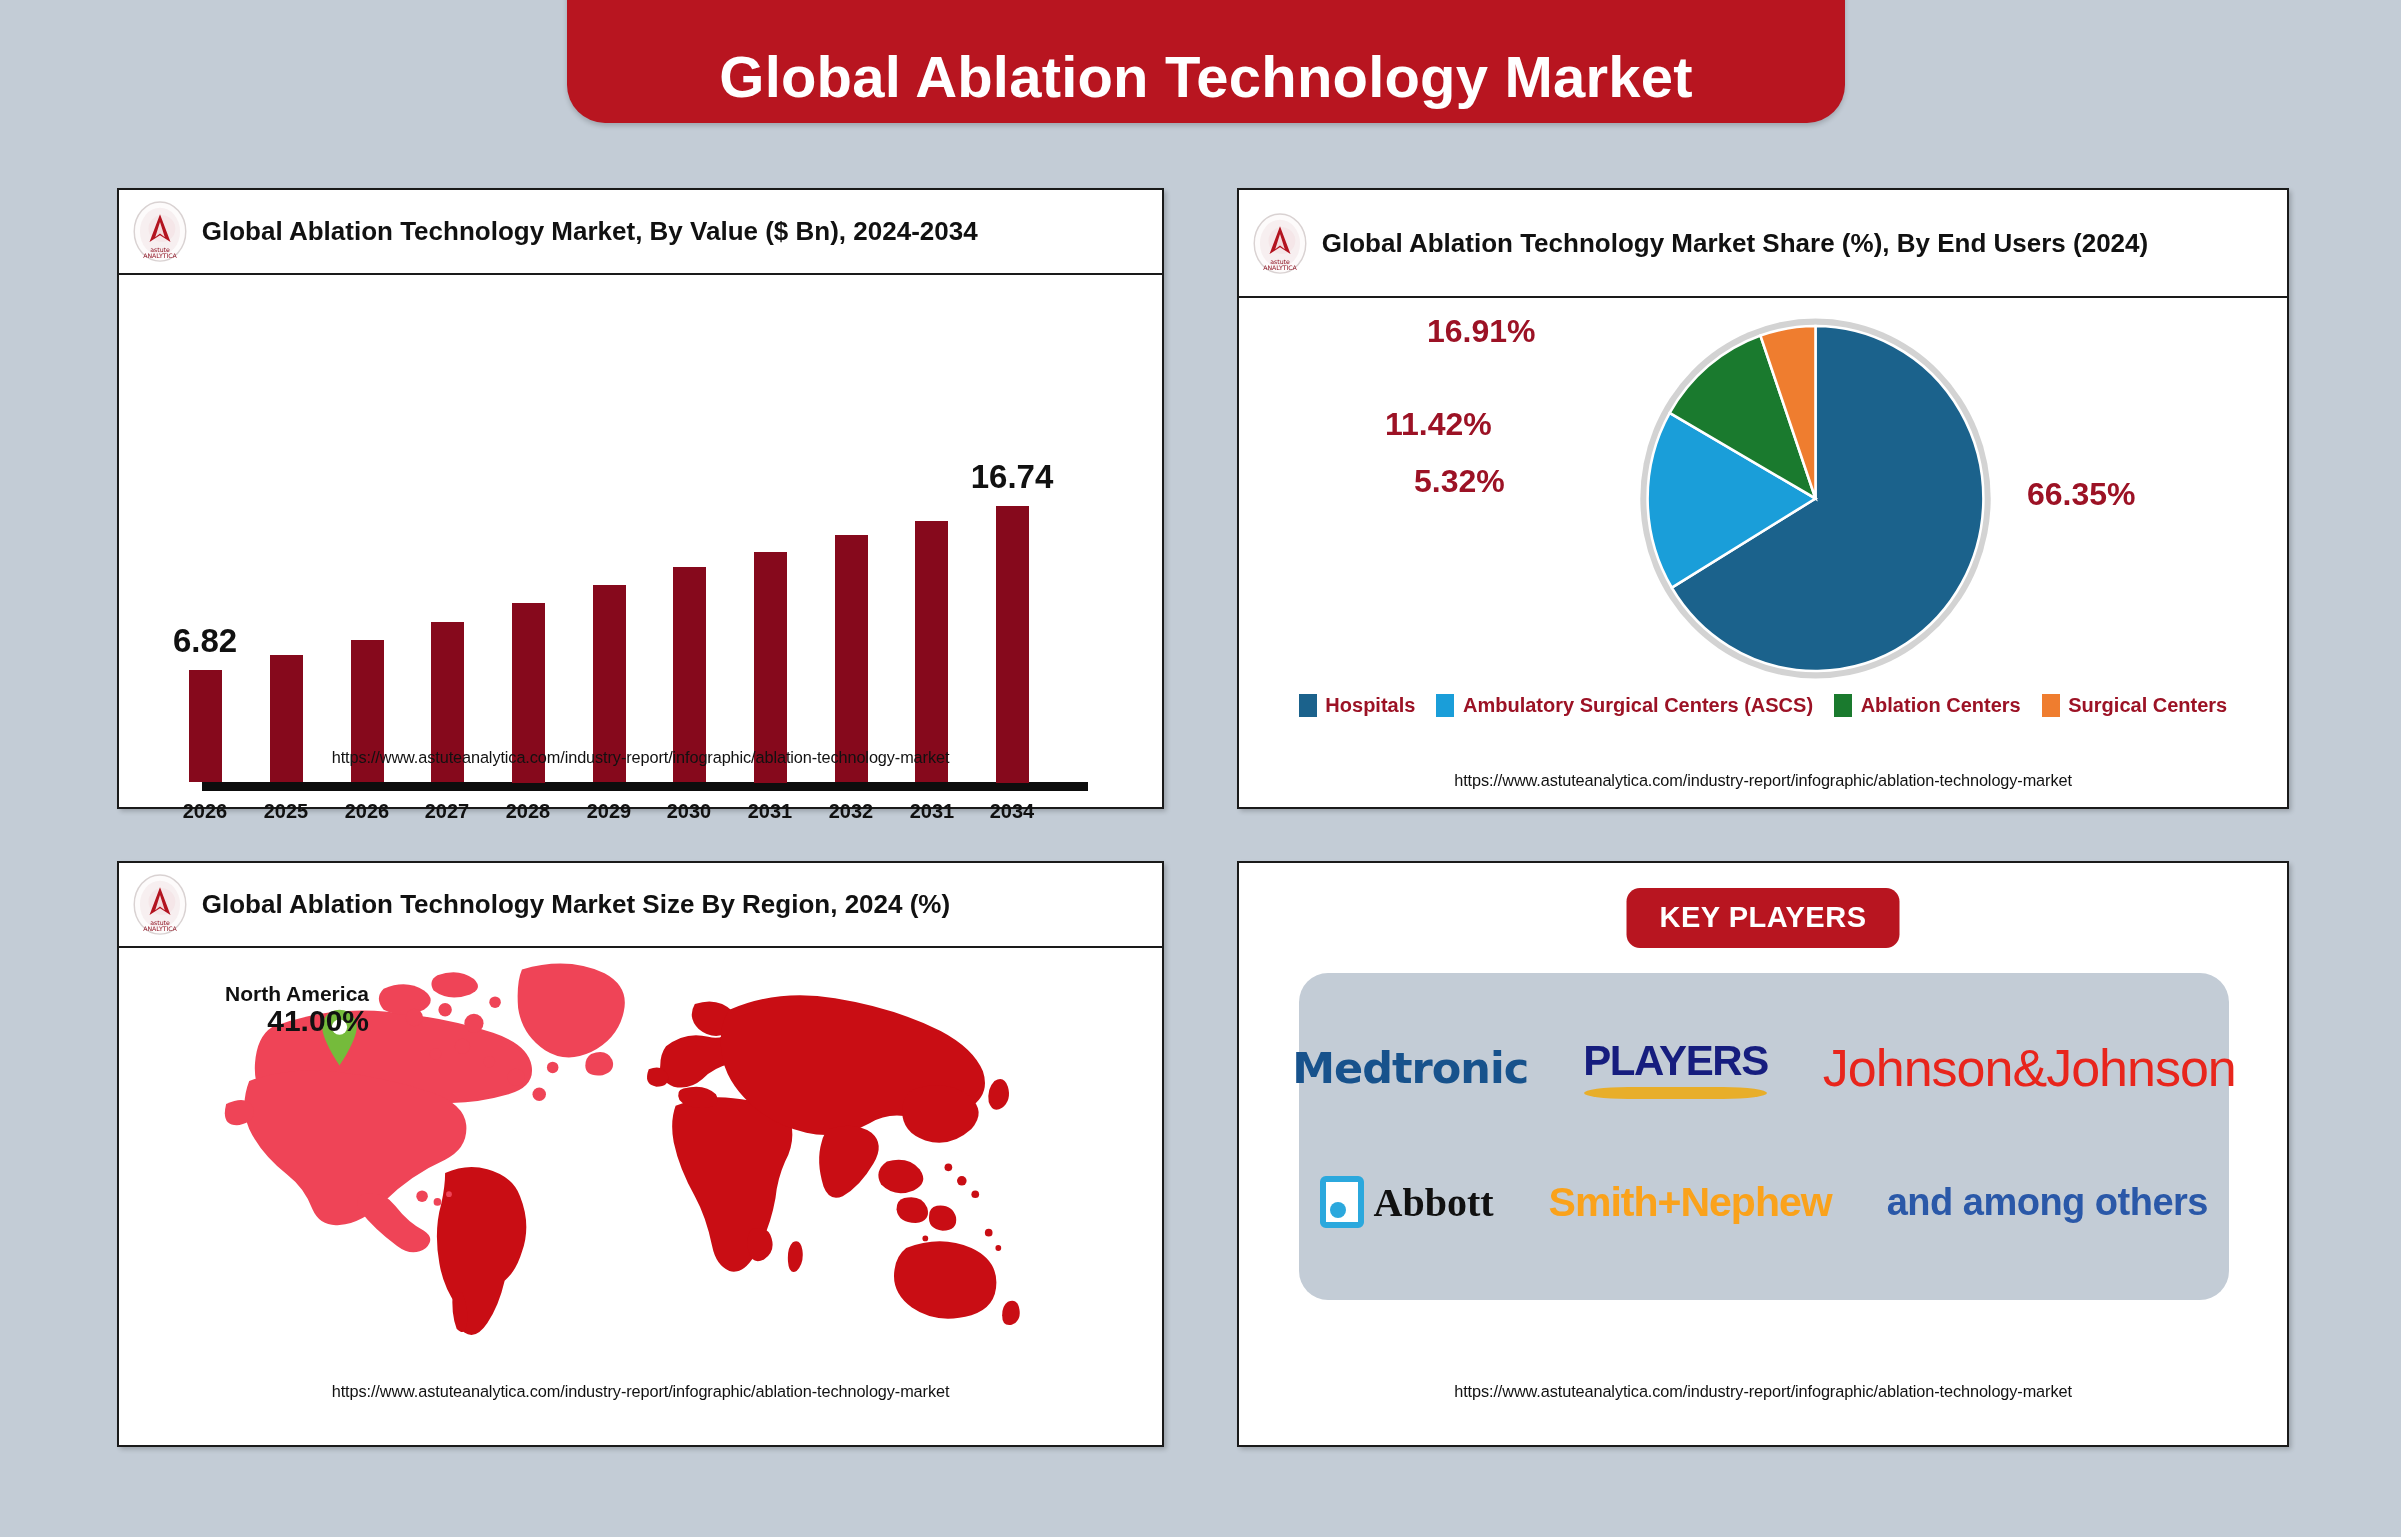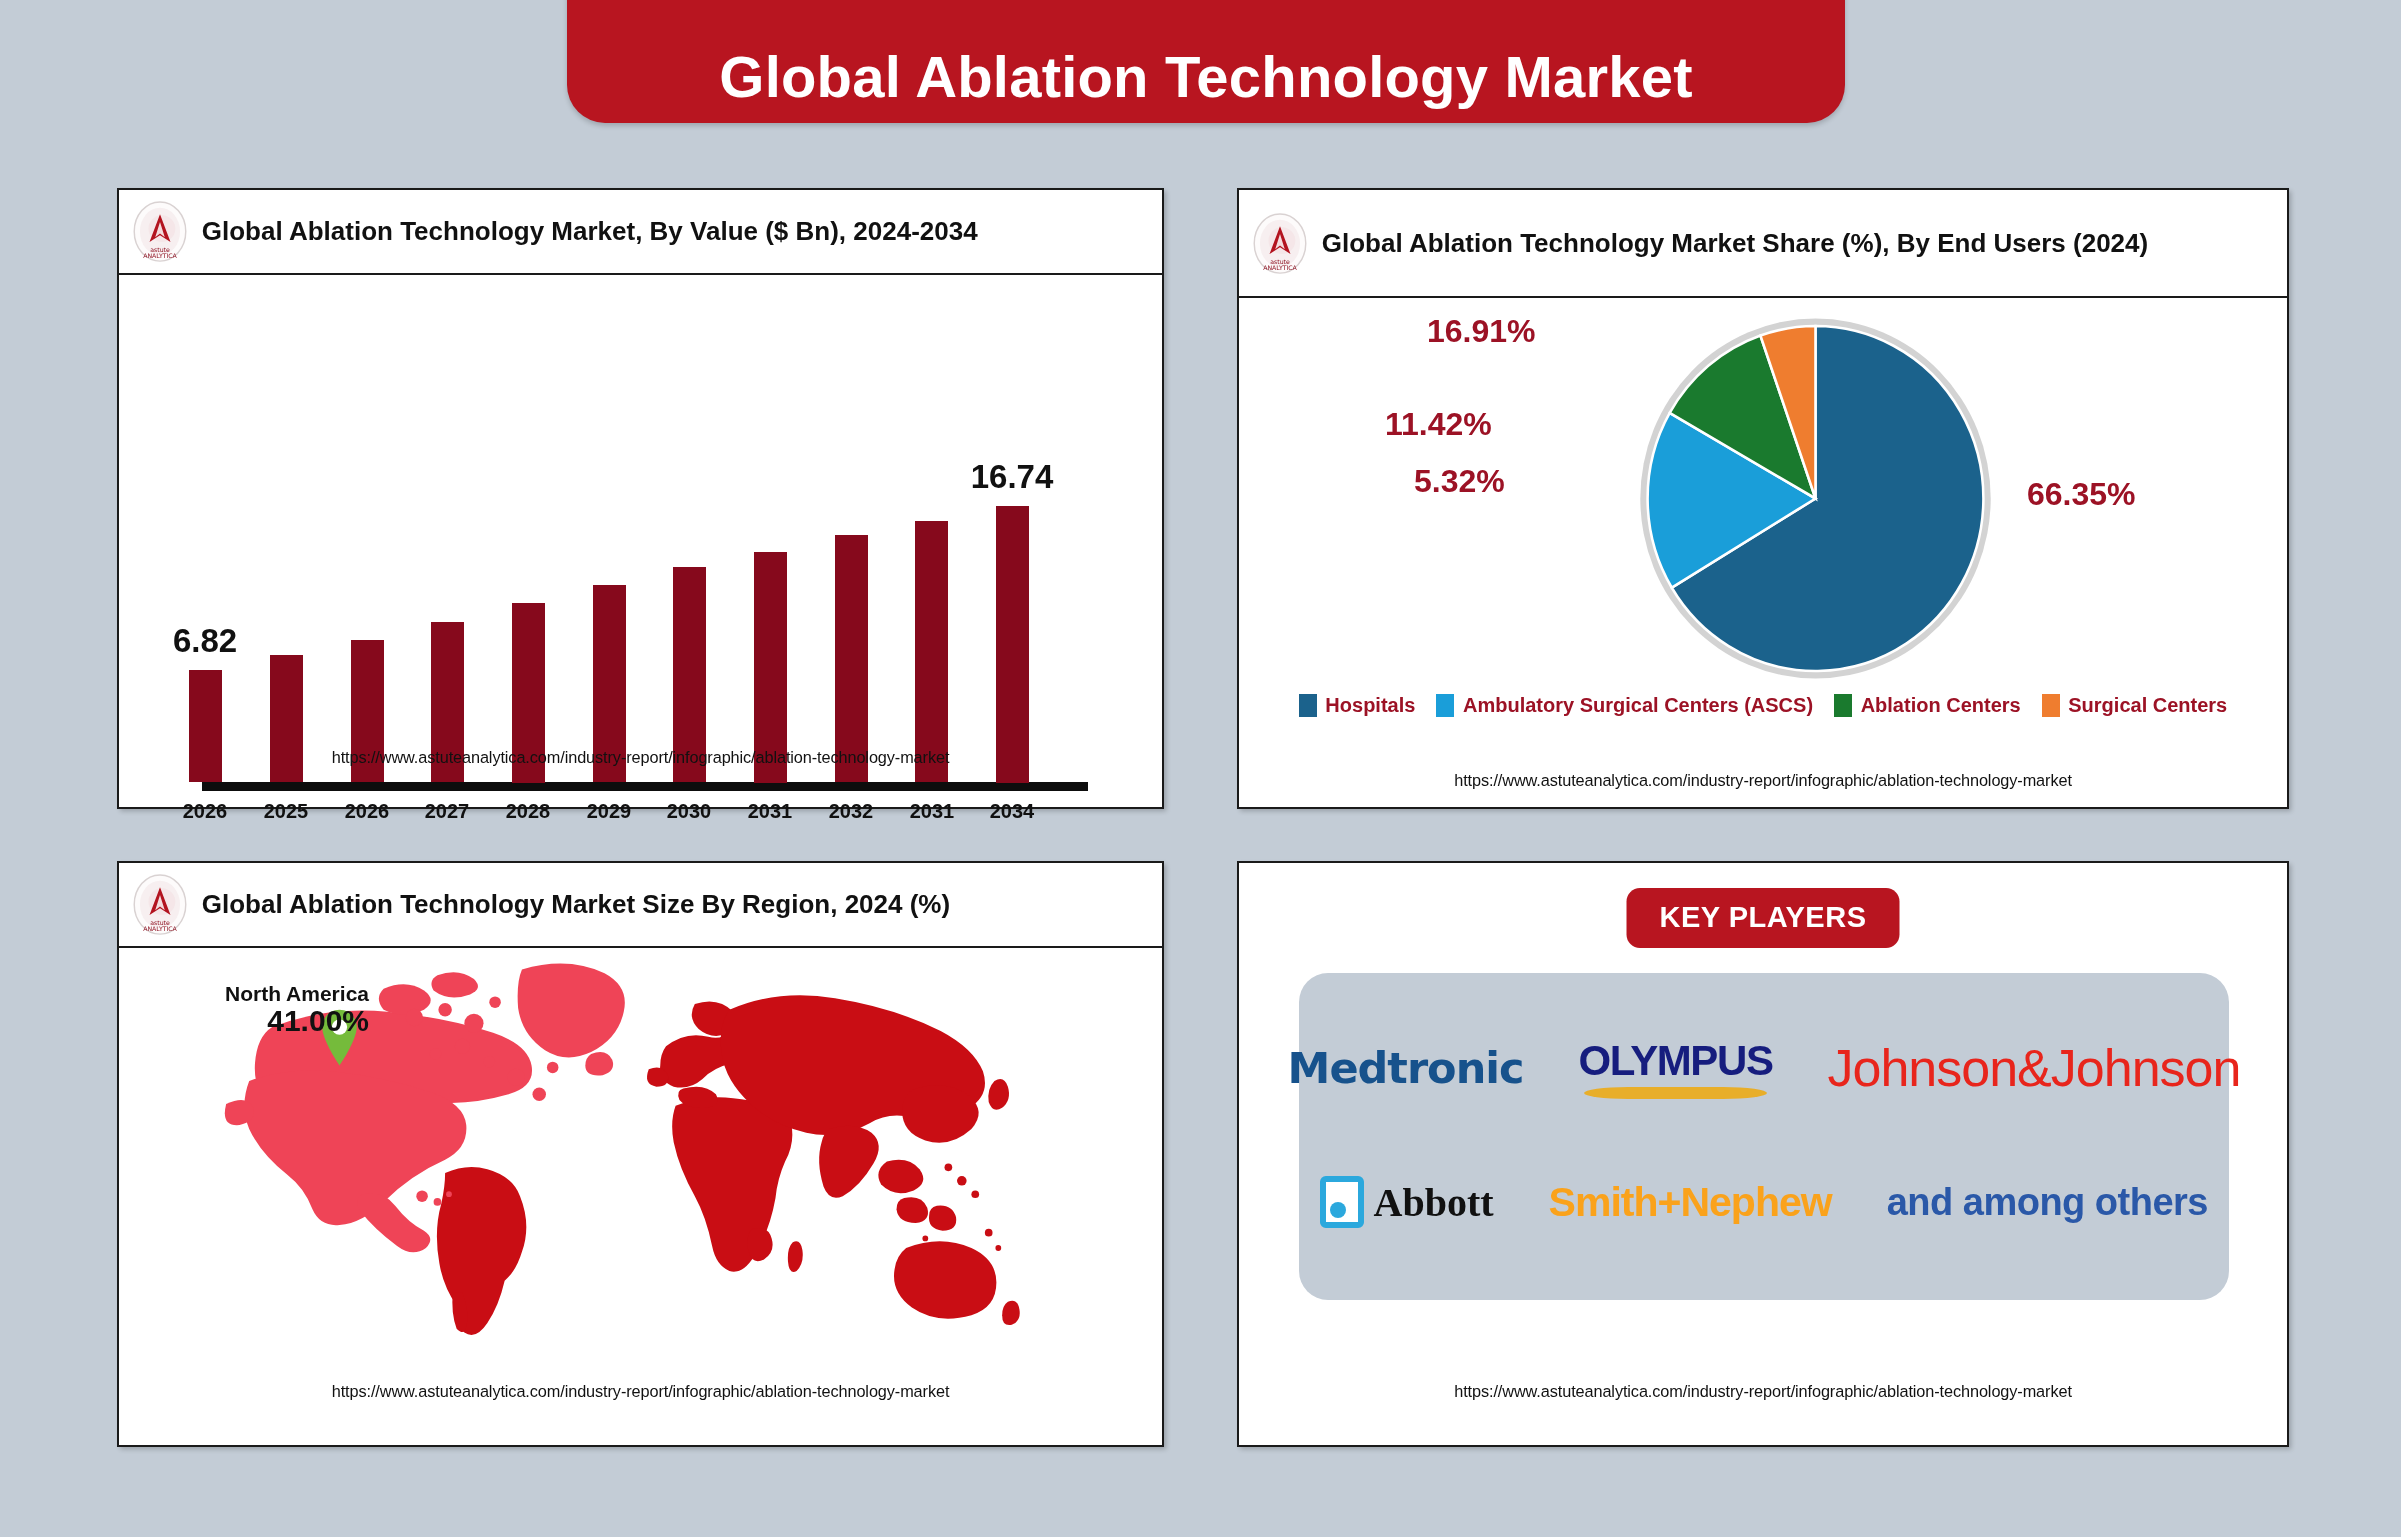--- a/index.html
+++ b/index.html
@@ -377,21 +377,21 @@
     <div class="panel-body">
       <div id="key-area">
         <div class="key-pill">KEY PLAYERS</div>
 
         <div class="key-box">
           <div class="key-row" id="key-row-1">
             <div class="logo">
               <span class="logo-medtronic">Medtronic</span>
             </div>
             <div class="logo logo-olympus-wrap">
-              <span class="logo-olympus">OLYMPUS</span>
+              <span class="logo-olympus">PLAYERS</span>
               <span class="olympus-swoosh"></span>
             </div>
             <div class="logo">
               <span class="logo-jj">Johnson&amp;Johnson</span>
             </div>
           </div>
 
           <div class="key-row" id="key-row-2">
             <div class="logo logo-abbott-wrap">
               <span class="abbott-mark"></span>

